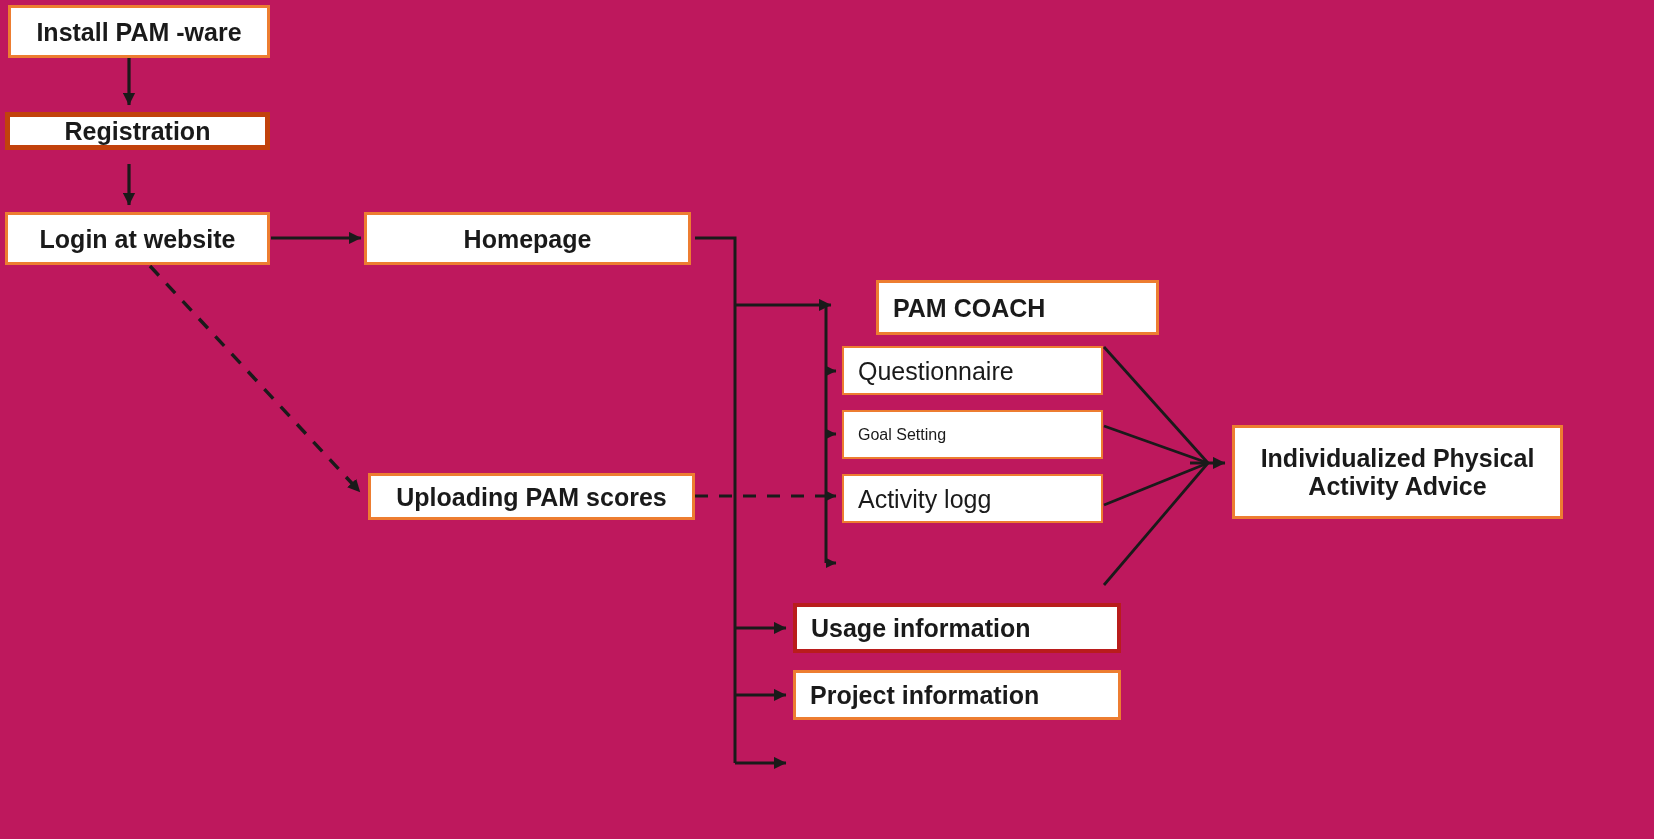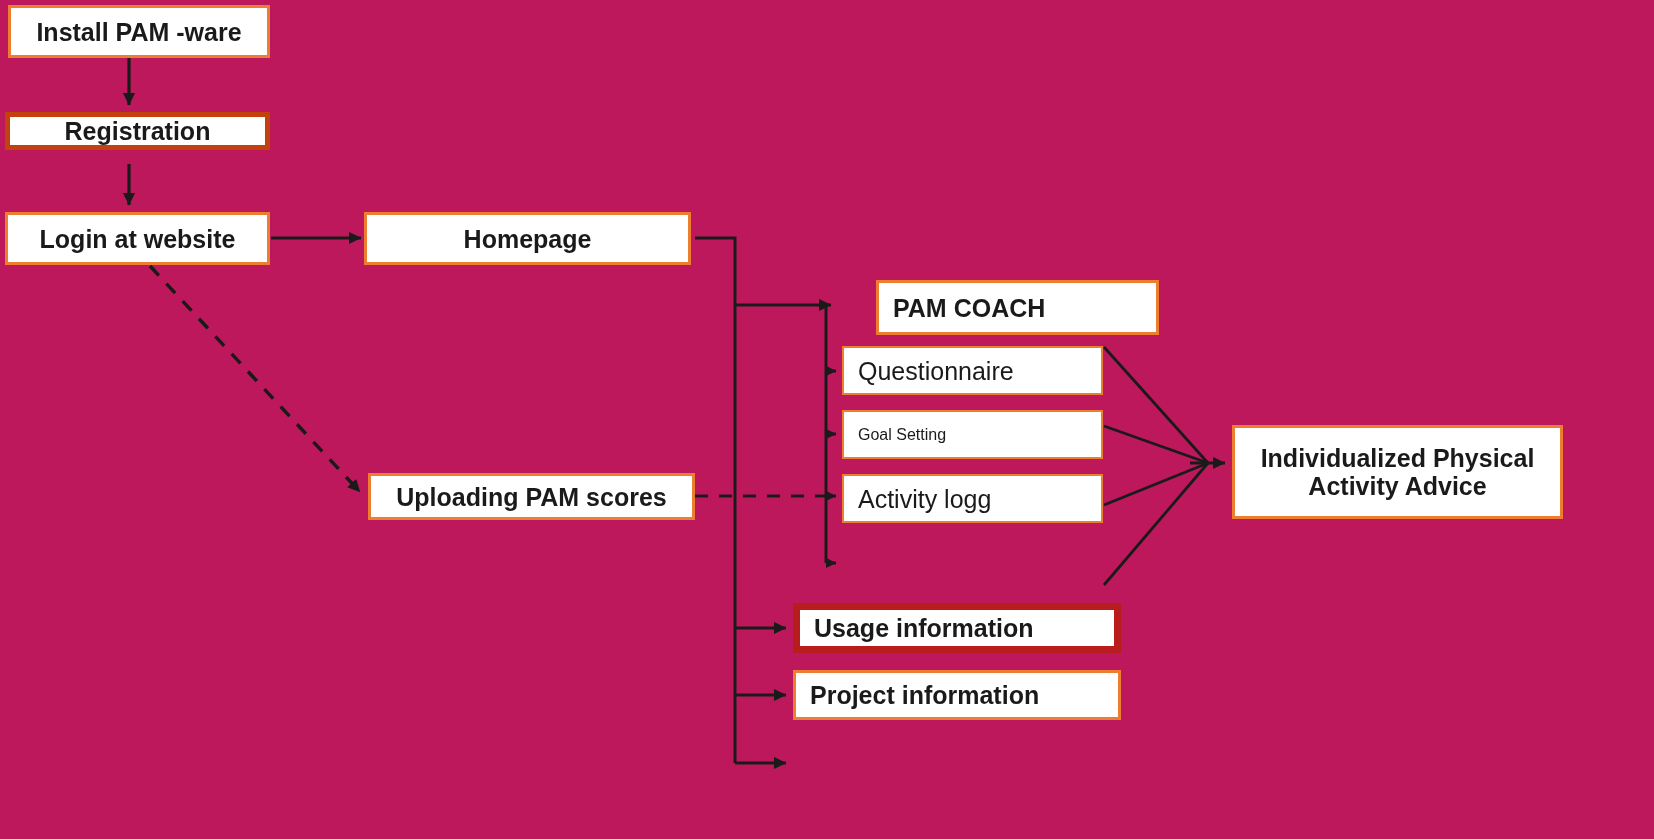--- a/index.html
+++ b/index.html
@@ -136,21 +136,21 @@
 
   <div class="node left" style="left:842px; top:410px; width:261px; height:49px; border:2.6px solid #ED7D31; font-size:16px; padding:0 0 0 14px;">
     <span class="label">Goal Setting</span>
   </div>
 
   <div class="node left" style="left:842px; top:474px; width:261px; height:49px; border:2.6px solid #ED7D31; font-size:25px; padding:0 0 0 14px;">
     <span class="label">Activity logg</span>
   </div>
 
 
-  <div class="node bold left" style="left:793px; top:603px; width:328px; height:50px; border:7px solid #b91c1c; font-size:25px; padding:0 0 0 14px;">
+  <div class="node bold left" style="left:793px; top:603px; width:328px; height:50px; border:4px solid #b91c1c; font-size:25px; padding:0 0 0 14px;">
     <span class="label">Usage information</span>
   </div>
 
   <div class="node bold left" style="left:793px; top:670px; width:328px; height:50px; border:3px solid #ED7D31; font-size:25px; padding:0 0 0 14px;">
     <span class="label">Project information</span>
   </div>
 
 
   <div class="node bold center" style="left:1232px; top:425px; width:331px; height:94px; border:3px solid #ED7D31; font-size:25px; padding:0 12px;">
     <span class="label">Individualized Physical Activity Advice</span>

